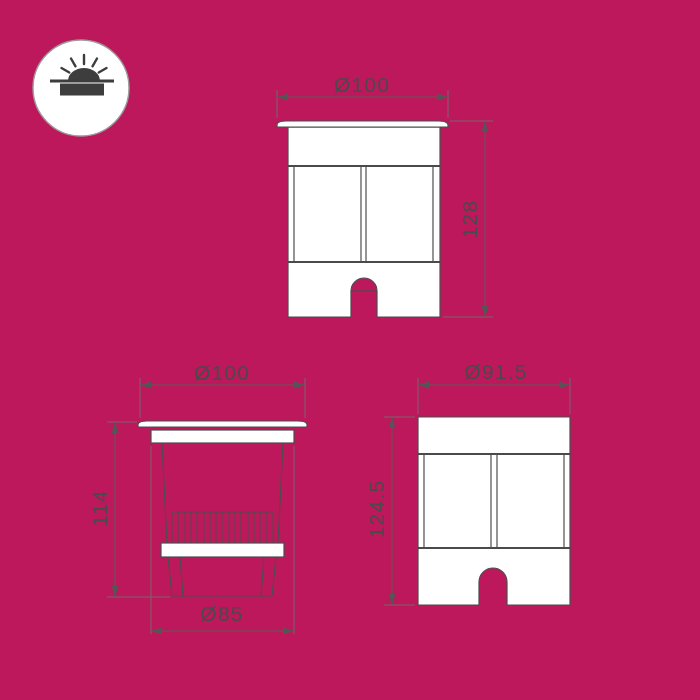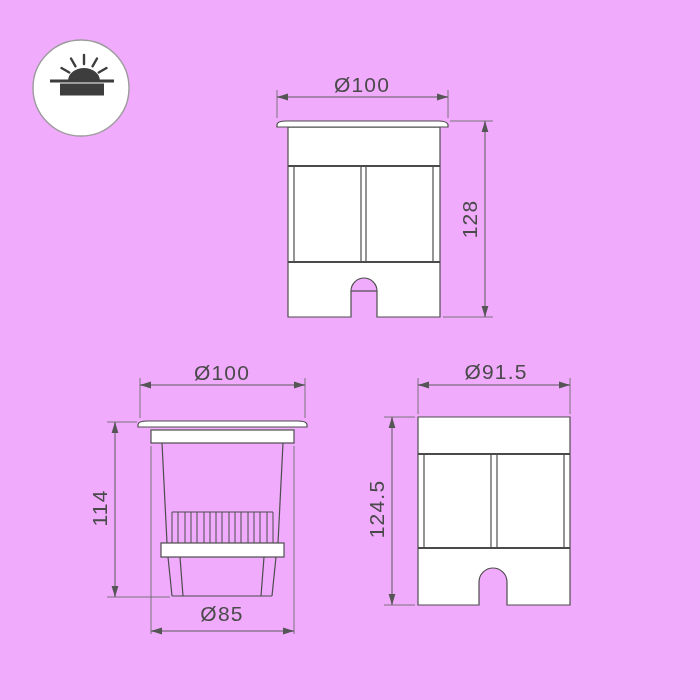--- a/index.html
+++ b/index.html
@@ -1,17 +1,17 @@
 <!DOCTYPE html>
 <html><head>
 <meta charset="utf-8">
 <style>
   html,body{margin:0;padding:0;background:#fff;}
   .canvas{
-    position:relative;width:700px;height:700px;background:#f0abfc;
+    position:relative;width:700px;height:700px;background:#be185d;
     font-family:"Liberation Sans", sans-serif;overflow:hidden;
   }
   svg{position:absolute;left:0;top:0;}
   .outline{stroke:#4d4d4d;stroke-width:1.2;fill:none;}
   .outline-thick{stroke:#4a4a4a;stroke-width:1.9;fill:none;}
   .fillwhite{fill:#ffffff;}
   .dim{stroke:#5a5a5a;stroke-width:1;fill:none;}
   .ext{stroke:#6e6e6e;stroke-width:0.9;fill:none;}
   .fins{stroke:#4d4d4d;stroke-width:1;fill:none;}
   text.dimlabel{

